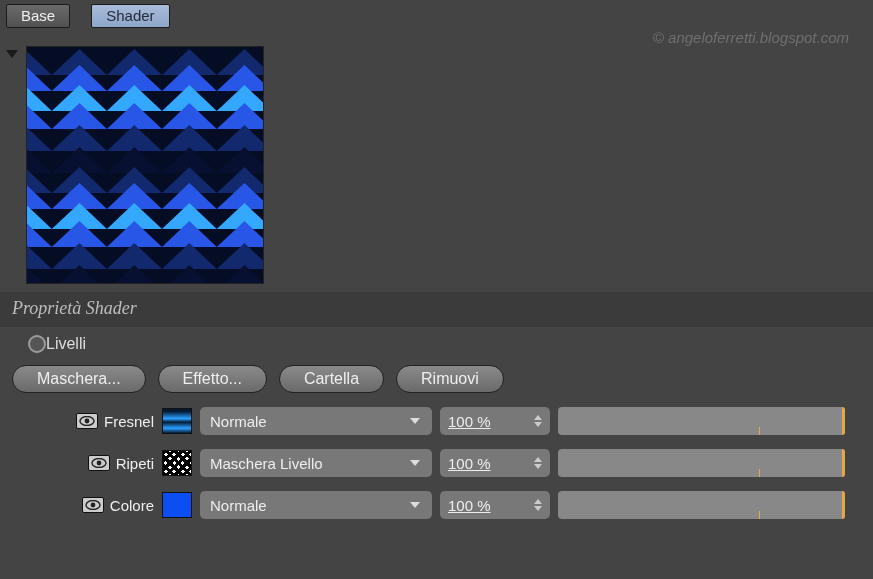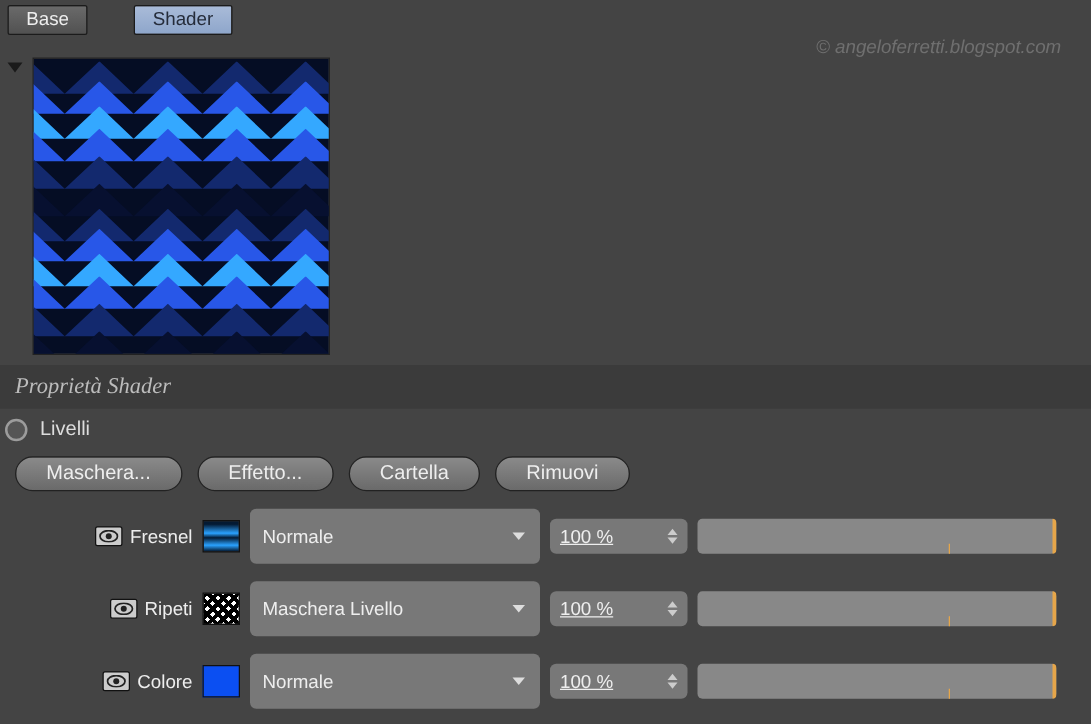--- a/index.html
+++ b/index.html
@@ -16,21 +16,21 @@
   .watermark {
     position: absolute;
     top: 29px;
     right: 24px;
     color: #6f6f6f;
     font-style: italic;
     font-size: 15px;
   }
   .tabbar {
     display: flex;
-    gap: 18px;
+    gap: 2px;
     padding: 4px 4px 0 6px;
   }
   .tab {
     border: 1px solid #1b1b1b;
     padding: 2px 14px 3px;
     font-size: 15px;
     border-radius: 2px;
     cursor: pointer;
   }
   .tab.inactive {
@@ -67,22 +67,21 @@
     background: #3b3b3b;
     color: #bcbcbc;
     font-family: Georgia, 'Times New Roman', serif;
     font-style: italic;
     font-size: 18px;
     padding: 6px 12px 8px;
   }
   .livelli-row {
     display: flex;
     align-items: center;
-    gap: 10px;
-    padding: 8px 4px 12px;
+    padding: 8px 28px 12px;
   }
   .radio {
     width: 18px; height: 18px;
     border-radius: 50%;
     border: 2px solid #9c9c9c;
     background: #555;
   }
   .livelli-label { font-size: 16px; color: #ddd; }
   .button-row {
     display: flex;
@@ -136,21 +135,21 @@
     background: linear-gradient(#041a33 10%, #2aa2ff 40%, #041a33 55%, #2aa2ff 80%, #041a33 100%);
   }
   .swatch-ripeti {
     background:
       repeating-linear-gradient(135deg, #000 0 3px, transparent 3px 6px),
       repeating-linear-gradient(45deg, #000 0 3px, #fff 3px 6px);
   }
   .swatch-colore { background: #0b4ff2; }
   .dropdown {
     width: 232px;
-    height: 44px;
+    height: 28px;
     background: #787878;
     border-radius: 5px;
     display: flex;
     align-items: center;
     padding: 0 10px;
     color: #eee;
     cursor: pointer;
     position: relative;
     font-size: 15px;
   }

